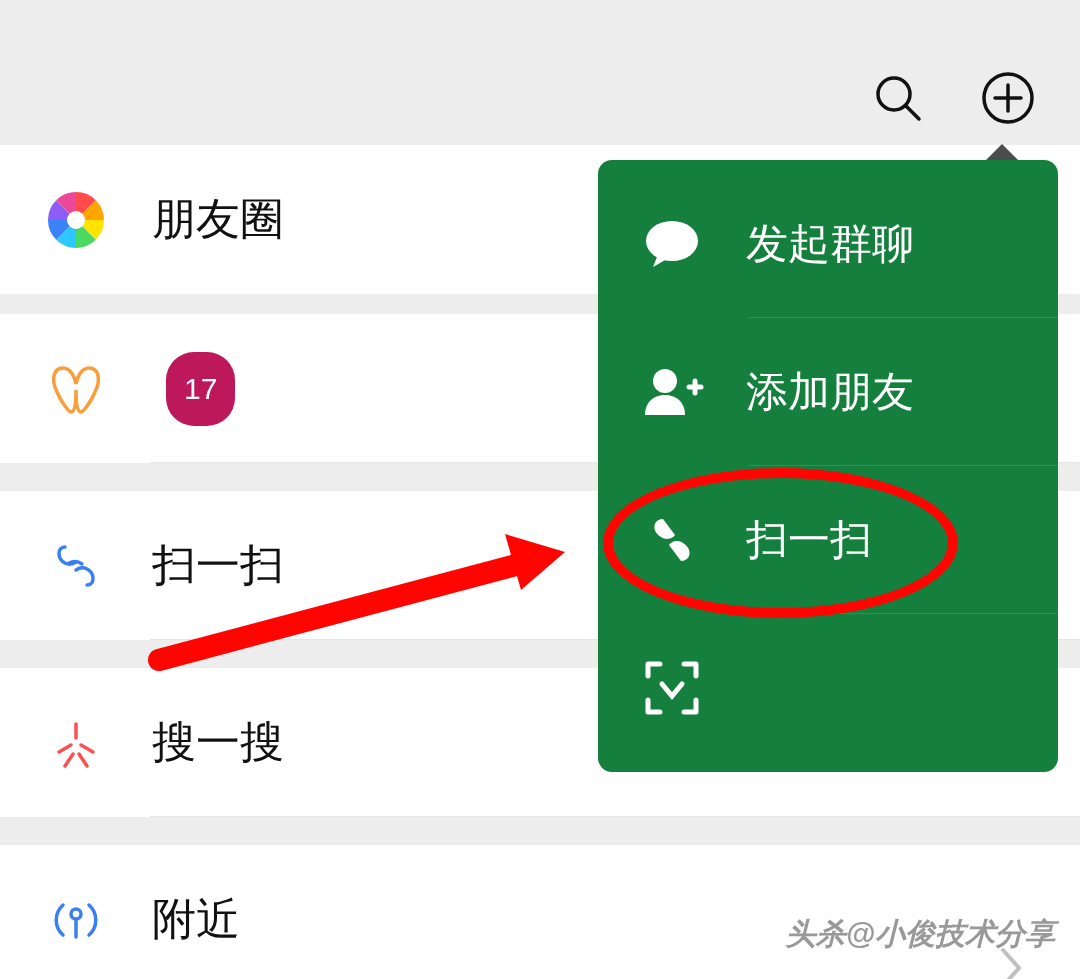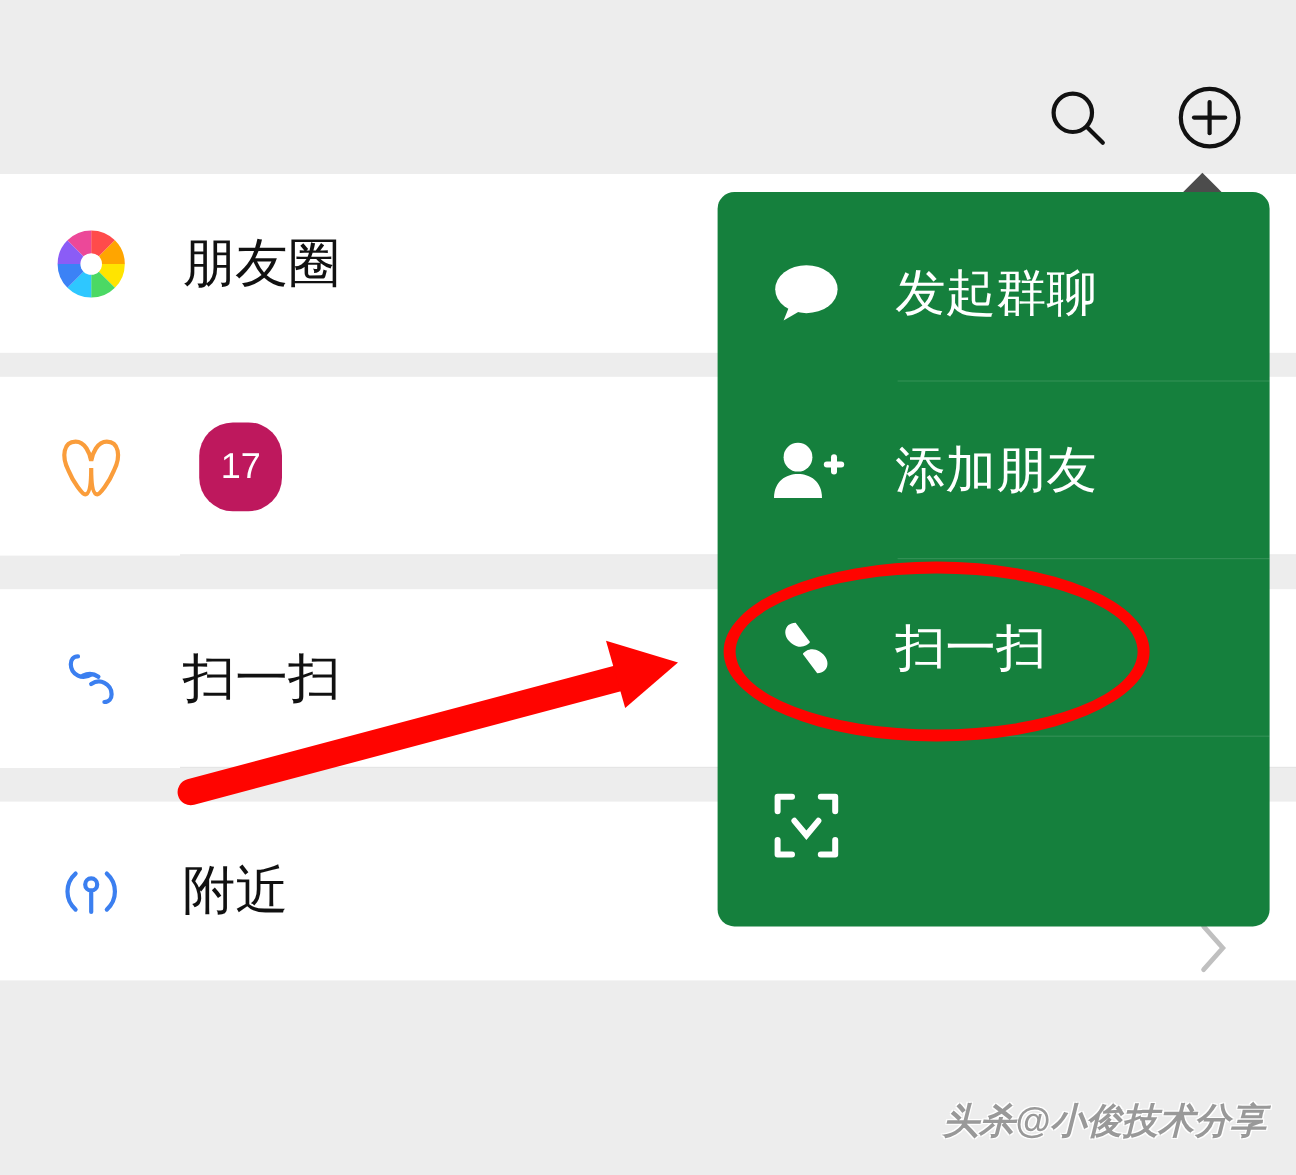--- a/index.html
+++ b/index.html
@@ -236,20 +236,35 @@
           <path d="M18 10 C10 10 10 22 18 26 C22 28 26 27 29 25" stroke="#3b7ff0" stroke-width="3.5" fill="none" stroke-linecap="round"></path>
           <path d="M40 48 C48 48 48 36 40 32 C36 30 32 31 29 33" stroke="#3b7ff0" stroke-width="3.5" fill="none" stroke-linecap="round"></path>
           <path d="M22 26 C26 24 31 24 35 27" stroke="#3b7ff0" stroke-width="3.5" fill="none" stroke-linecap="round"></path>
         </svg>
       </div>
       <span class="item-label">扫一扫</span>
     </div>
     <div class="divider"></div>
   </div>
 
+  <div class="list-item gap-large">
+    <div class="item-inner">
+      <div class="item-icon">
+        <svg width="58" height="58" viewBox="0 0 58 58" fill="none">
+          <line x1="29" y1="10" x2="29" y2="24" stroke="#fa5151" stroke-width="3.5" stroke-linecap="round"></line>
+          <line x1="12" y1="38" x2="24" y2="31" stroke="#fa5151" stroke-width="3.5" stroke-linecap="round"></line>
+          <line x1="46" y1="38" x2="34" y2="31" stroke="#fa5151" stroke-width="3.5" stroke-linecap="round"></line>
+          <line x1="18" y1="52" x2="26" y2="40" stroke="#fa5151" stroke-width="3.5" stroke-linecap="round"></line>
+          <line x1="40" y1="52" x2="32" y2="40" stroke="#fa5151" stroke-width="3.5" stroke-linecap="round"></line>
+        </svg>
+      </div>
+      <span class="item-label">搜一搜</span>
+    </div>
+    <div class="divider"></div>
+  </div>
 
   <div class="list-item gap-large">
     <div class="item-inner">
       <div class="item-icon">
         <svg width="58" height="58" viewBox="0 0 58 58" fill="none">
           <path d="M16 14 A20 20 0 0 0 16 44" stroke="#3b7ff0" stroke-width="3.5" fill="none" stroke-linecap="round"></path>
           <path d="M42 14 A20 20 0 0 1 42 44" stroke="#3b7ff0" stroke-width="3.5" fill="none" stroke-linecap="round"></path>
           <circle cx="29" cy="23" r="5" stroke="#3b7ff0" stroke-width="3.5" fill="none"></circle>
           <line x1="29" y1="30" x2="29" y2="46" stroke="#3b7ff0" stroke-width="3.5" stroke-linecap="round"></line>
         </svg>

